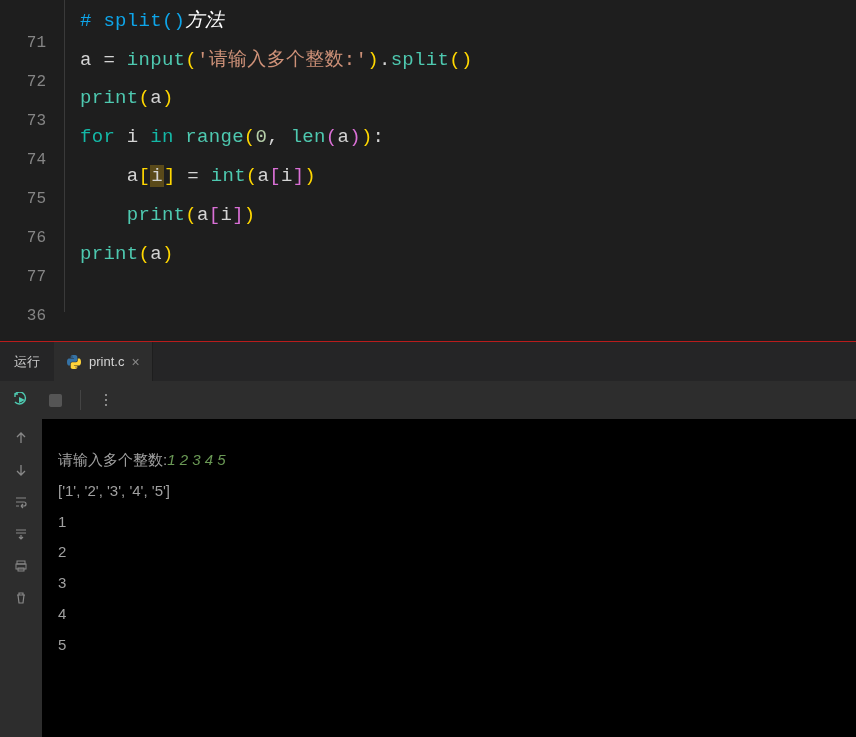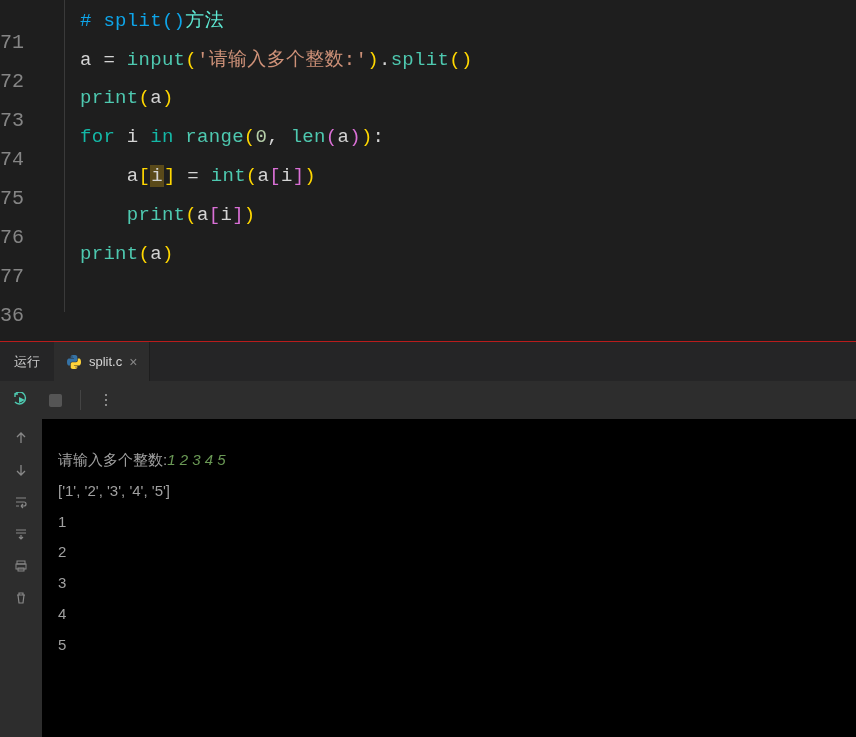--- a/index.html
+++ b/index.html
@@ -17,41 +17,41 @@
   height: 341px;
   overflow: hidden;
 }
 .code-line {
   display: flex;
   height: 39px;
   align-items: center;
 }
 .line-num {
   width: 64px;
-  text-align: left;
+  text-align: right;
   color: #858585;
   padding-right: 18px;
-  font-size: 20px;
+  font-size: 16px;
   user-select: none;
   margin-top: 46px;
 }
 .gutter {
   width: 10px;
   border-left: 1px solid #3a3a3a;
   height: 100%;
   flex-shrink: 0;
 }
 .code-content {
   padding-left: 6px;
   white-space: pre;
   font-size: 19px;
   letter-spacing: 0.3px;
 }
 .c-comment { color: #0ea5e9; }
-.c-comment-cn { color: #5eead4; }
+.c-comment-cn { color: #ffffff; font-style: italic; }
 .c-ident { color: #d4d4d4; }
 .c-op { color: #d4d4d4; }
 .c-func { color: #4ec9b0; }
 .c-paren { color: #ffd700; }
 .c-paren2 { color: #da70d6; }
 .c-str { color: #ce9178; }
 .c-kw { color: #14b8a6; }
 .c-num { color: #b5cea8; }
 .c-builtin { color: #4ec9b0; }
 .hl { background:#5a4a1a; padding:0 1px; }
@@ -186,21 +186,21 @@
 
 <div class="tab-bar">
   <div class="tab-label-run">运行</div>
   <div class="tab">
     <span class="py-icon">
       <svg viewBox="0 0 32 32">
           <path fill="#3572A5" d="M16 2c-7 0-6.5 3-6.5 3v3.1h6.6v.9H6.5S2 8.4 2 16s4 7 4 7h2.4v-3.4s-.1-4 3.9-4h6.6s3.7.1 3.7-3.6V5.6S23.2 2 16 2zM11.9 4.6a1.2 1.2 0 1 1 0 2.4 1.2 1.2 0 0 1 0-2.4z"></path>
           <path fill="#FFD43B" d="M16 30c7 0 6.5-3 6.5-3v-3.1h-6.6V23h9.6S30 23.6 30 16s-4-7-4-7h-2.4v3.4s.1 4-3.9 4h-6.6s-3.7-.1-3.7 3.6v6.4S8.8 30 16 30zm4.1-2.6a1.2 1.2 0 1 1 0-2.4 1.2 1.2 0 0 1 0 2.4z"></path>
         </svg>
     </span>
-    <span>split.c</span>
+    <span>print.c</span>
     <span class="tab-close">×</span>
   </div>
 </div>
 
 <div class="toolbar">
   <div class="tool-btn run">
     <svg width="16" height="16" viewBox="0 0 16 16" fill="none">
         <path d="M2 2 A6 6 0 1 1 2 10" stroke="currentColor" stroke-width="1.4" fill="none"></path>
         <path d="M5 2 L2 2 L2 5" stroke="currentColor" stroke-width="1.4" fill="none"></path>
         <polygon points="6,5 12,8 6,11" fill="#4ec9b0"></polygon>

